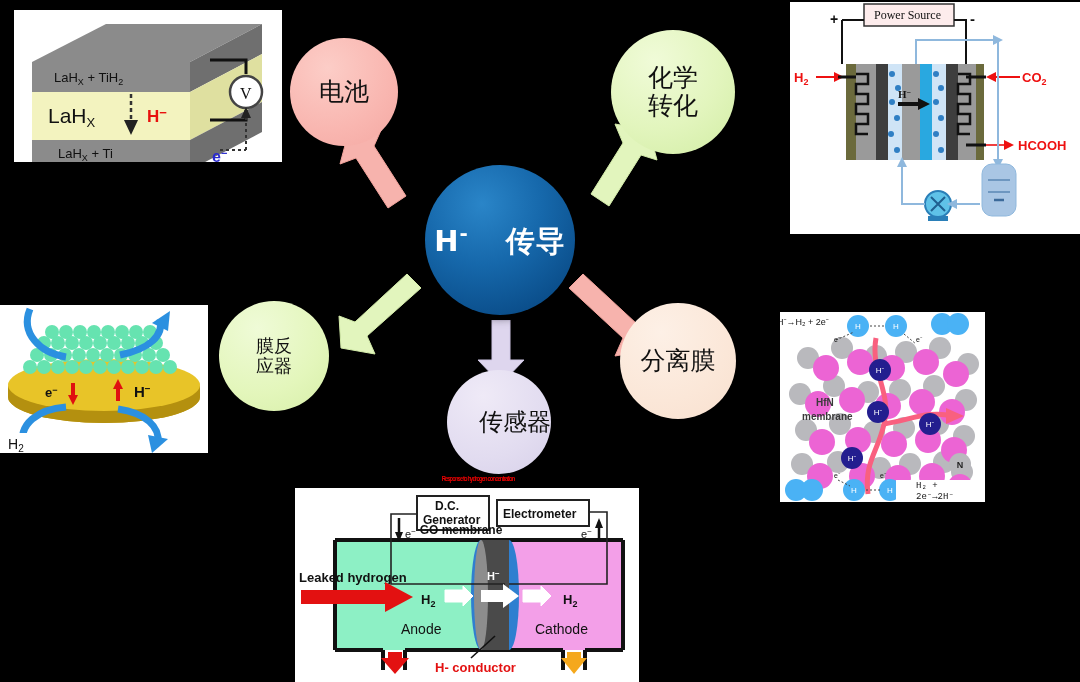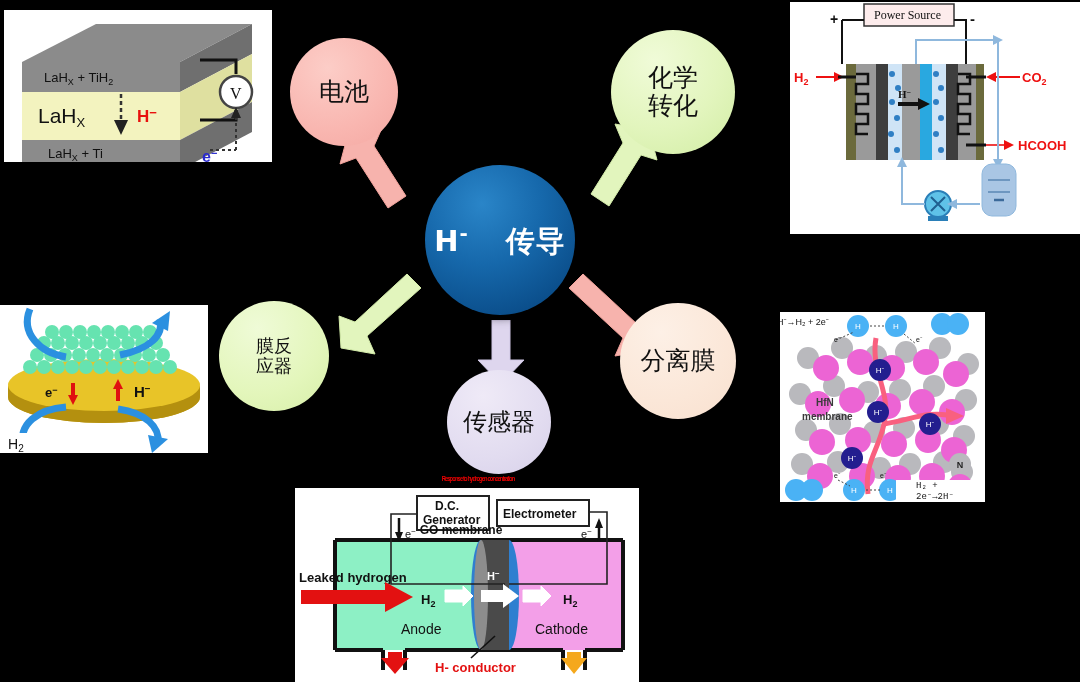--- a/index.html
+++ b/index.html
@@ -24,21 +24,21 @@
        background:radial-gradient(circle at 35% 25%,#f0fbd8 0%,#e2f5bd 55%,#d2eda4 100%);
        color:#111;font-size:25px;}
   .b-memreact{width:110px;height:110px;left:219px;top:301px;
        background:radial-gradient(circle at 35% 25%,#effbd7 0%,#e3f6bb 60%,#d7efa8 100%);
        color:#111;font-size:18px;}
   .b-sepmem{width:116px;height:116px;left:620px;top:303px;
        background:radial-gradient(circle at 35% 25%,#fdf0e6 0%,#fbe7d8 60%,#f8e0cf 100%);
        color:#111;font-size:25px;}
   .b-sensor{width:104px;height:104px;left:447px;top:370px;
        background:radial-gradient(circle at 35% 25%,#efeaf7 0%,#e2dcf0 60%,#d7d0e9 100%);
-       color:#111;font-size:24px;}
+       color:#111;font-size:24px;justify-content:flex-end;}
   .bubble span{display:block;}
 
   
   .arrow{position:absolute;}
 
   
   .panel{position:absolute;background:#fff;overflow:hidden;}
   .panel svg{display:block;}
 </style>
 </head>
@@ -91,21 +91,21 @@
   </div>
 
   <div class="bubble b-sepmem">
     <span>分离膜</span>
   </div>
 
   <div class="bubble b-sensor">
     <span>传感器</span>
   </div>
 
-  <div class="panel" style="left:4px;top:10px;width:268px;height:152px;">
+  <div class="panel" style="left:14px;top:10px;width:268px;height:152px;">
     <svg width="268" height="152" viewBox="0 0 268 152">
 
       <polygon points="18,52 92,14 248,14 176,52" fill="#8b8b8b"></polygon>
       <polygon points="176,52 248,14 248,44 176,82" fill="#6f6f6f"></polygon>
 
       <polygon points="176,82 248,44 248,92 176,130" fill="#dfe0a0"></polygon>
       <polygon points="176,130 248,92 248,122 176,160" fill="#6f6f6f"></polygon>
 
       <rect x="18" y="52" width="158" height="30" fill="#8b8b8b"></rect>
       <rect x="18" y="82" width="158" height="48" fill="#f3f3bf"></rect>

